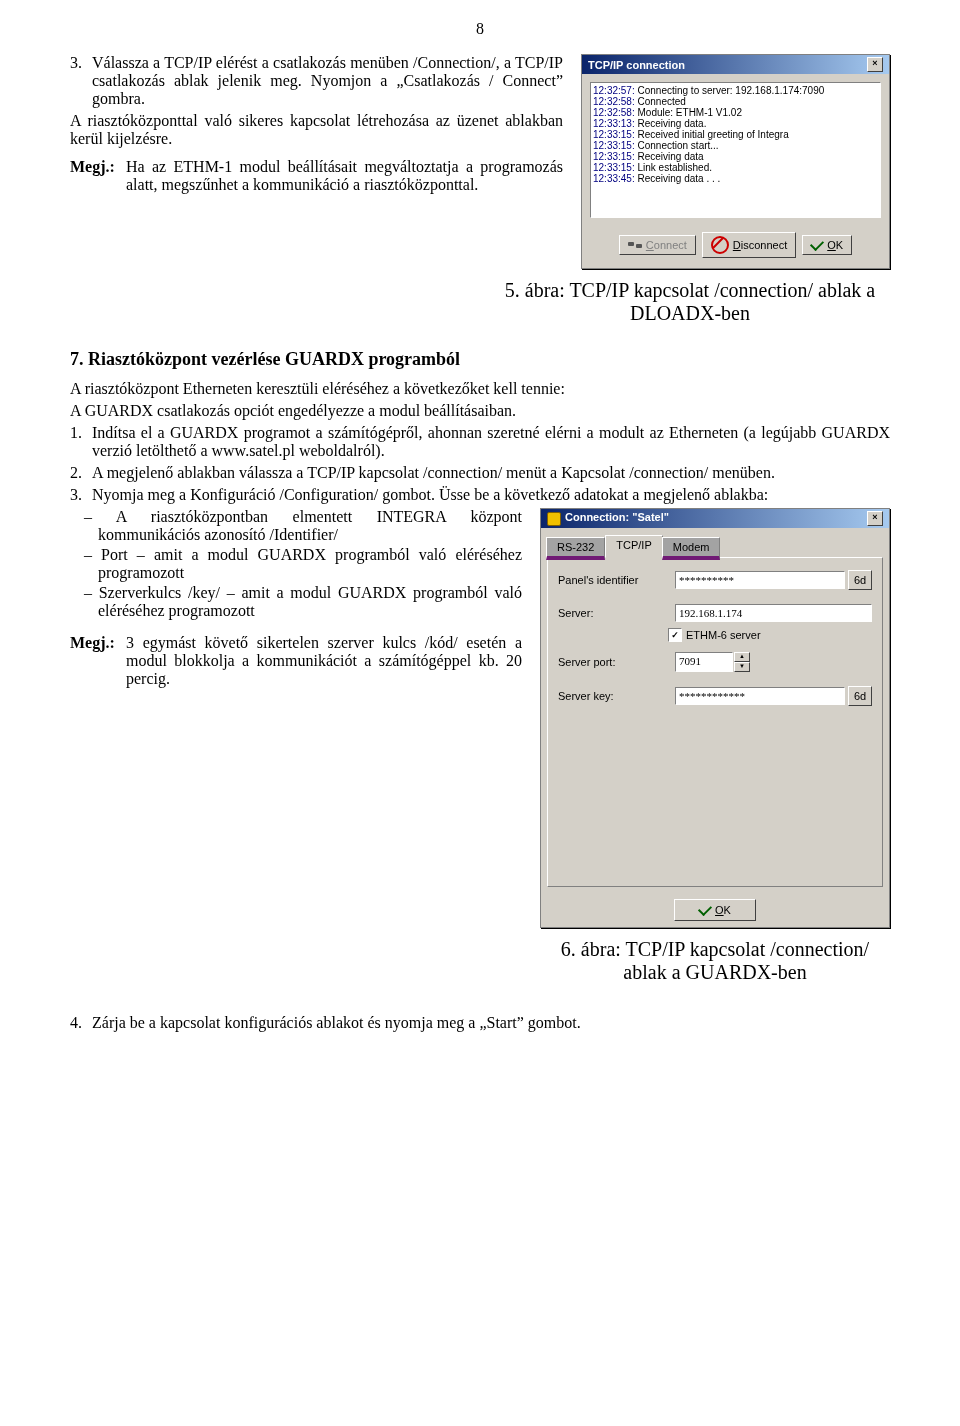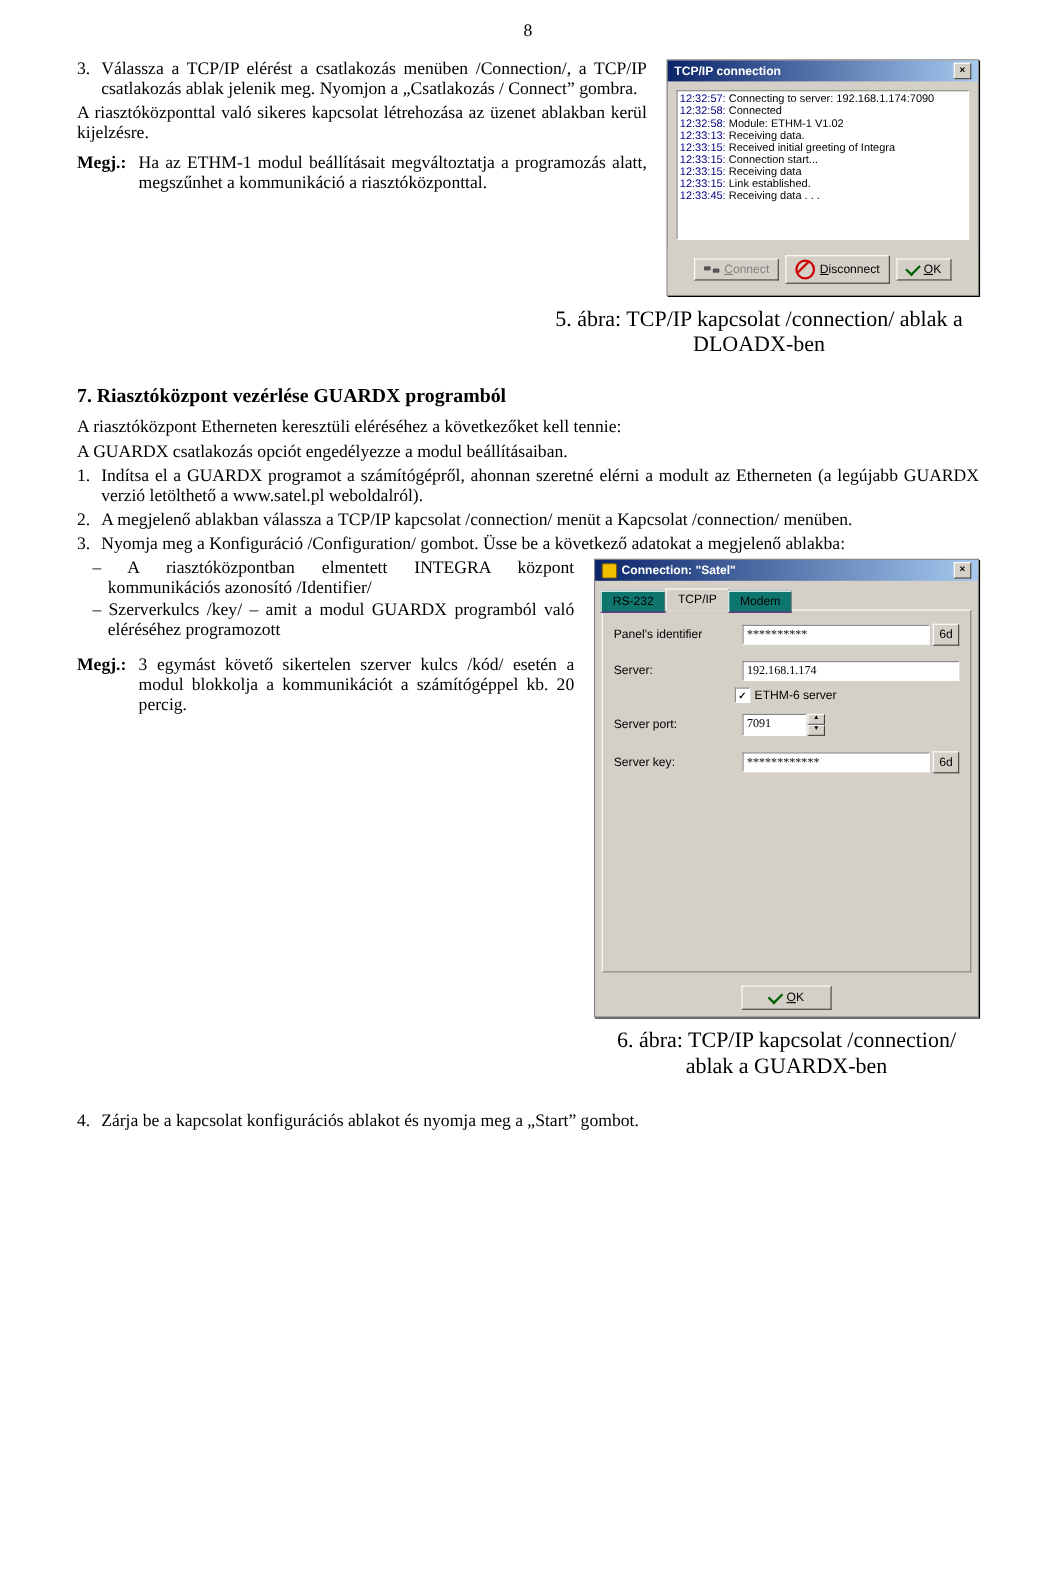--- a/index.html
+++ b/index.html
@@ -1,20 +1,20 @@
 <!DOCTYPE html>
 <html><head>
 <meta charset="utf-8">
 <style>
 body{font-family:"Times New Roman",serif;font-size:16px;background:#fff;color:#000;margin:0;padding:0}
 .page{width:960px;margin:0 auto;padding:0 70px 50px 70px;box-sizing:border-box;position:relative}
 .pagenum{text-align:center;font-size:16px;padding-top:20px;padding-bottom:16px}
 .main-flex{display:flex;gap:18px;align-items:flex-start}
 .left-col{flex:1}
-.right-col{width:284px;flex-shrink:0}
+.right-col{width:309px;flex-shrink:0}
 ol.bodylist{list-style:none;padding:0;margin:0}
 ol.bodylist>li{text-align:justify;margin-bottom:4px;display:flex}
 ol.bodylist>li>.num{flex-shrink:0;width:22px}
 ol.bodylist>li>.txt{flex:1}
 p{margin:4px 0;text-align:justify}
 .megj{display:flex;margin-top:10px}
 .megj .lbl{font-weight:bold;width:56px;flex-shrink:0}
 .megj .txt{flex:1;text-align:justify}
 .win{border:1px solid #808080;background:#d4d0c8;font-family:Tahoma,Arial,sans-serif;font-size:11px;box-shadow:1px 1px 0 #000}
 .titlebar{background:linear-gradient(to right,#0a246a,#a6caf0);color:#fff;padding:2px 6px;font-weight:bold;display:flex;justify-content:space-between;align-items:center;font-size:11px}
@@ -35,21 +35,21 @@
 .caption{text-align:center;font-size:20px;margin-top:10px}
 h2.sec{font-size:18px;font-weight:bold;margin:24px 0 10px 0}
 .indent-list{list-style:none;padding:0;margin:0}
 .indent-list li{text-align:justify;padding-left:28px;text-indent:-14px;margin-bottom:2px}
 .sec4wrap{display:flex;gap:18px;align-items:flex-start;margin-top:4px}
 .sec4left{flex:1}
 .sec4right{width:350px;flex-shrink:0}
 .win2{border:1px solid #808080;background:#d4d0c8;font-family:Tahoma,Arial,sans-serif;font-size:11px;box-shadow:1px 1px 0 #000}
 .tabsrow{padding:6px 6px 0 6px;display:flex;gap:0;border-bottom:none}
 .tab{padding:3px 10px;border:1px solid;border-color:#fff #808080 #d4d0c8 #fff;background:#d4d0c8;font-size:11px;position:relative;top:1px;margin-right:0}
-.tab.inact{border-bottom:1px solid #701a75;background:#0f766e;top:3px;margin-left:-1px}
+.tab.inact{border-bottom:4px solid #701a75;background:#a3a3a3;top:3px;margin-left:-1px}
 .tabpanel{border:1px solid;border-color:#fff #808080 #808080 #fff;margin:0 6px 6px 6px;padding:12px 10px;min-height:330px;box-sizing:border-box}
 .fldrow{display:flex;align-items:center;margin-bottom:14px;font-size:11px}
 .fldrow .lbl{width:117px;flex-shrink:0}
 .fldrow .inp{flex:1;background:#fff;border:1px solid;border-color:#808080 #fff #fff #808080;padding:2px 3px;font-size:11px;font-family:Tahoma}
 .fldrow .eye{width:22px;height:18px;display:flex;align-items:center;justify-content:center;border:1px solid;border-color:#fff #404040 #404040 #fff;background:#d4d0c8;margin-left:3px;font-size:11px}
 .cbrow{display:flex;align-items:center;margin-left:110px;margin-top:-8px;margin-bottom:10px;font-size:11px;gap:4px}
 .cbrow .cb{width:12px;height:12px;background:#fff;border:1px solid;border-color:#808080 #fff #fff #808080;display:flex;align-items:center;justify-content:center;font-size:9px;font-weight:bold}
 .okrow{display:flex;justify-content:center;padding:6px}
 .spinbox{display:flex}
 .spinbox .inp{width:50px}
@@ -131,20 +131,21 @@
     <li>
       <span class="num">3.</span>
       <span class="txt">Nyomja meg a Konfiguráció /Configuration/ gombot. Üsse be a következő adatokat a megjelenő ablakba:</span>
     </li>
   </ol>
 
   <div class="sec4wrap">
     <div class="sec4left">
       <ul class="indent-list">
         <li>– <span>A riasztóközpontban elmentett INTEGRA központ kommunikációs azonosító /Identifier/</span></li>
+        <li>– <span>Port – amit a modul GUARDX programból való eléréséhez programozott</span></li>
         <li>– <span>Szerverkulcs /key/ – amit a modul GUARDX programból való eléréséhez programozott</span></li>
       </ul>
       <div class="megj" style="margin-top:14px">
         <span class="lbl">Megj.:</span>
         <span class="txt">3 egymást követő sikertelen szerver kulcs /kód/ esetén a modul blokkolja a kommunikációt a számítógéppel kb. 20 percig.</span>
       </div>
     </div>
 
     <div class="sec4right">
       <div class="win2">

